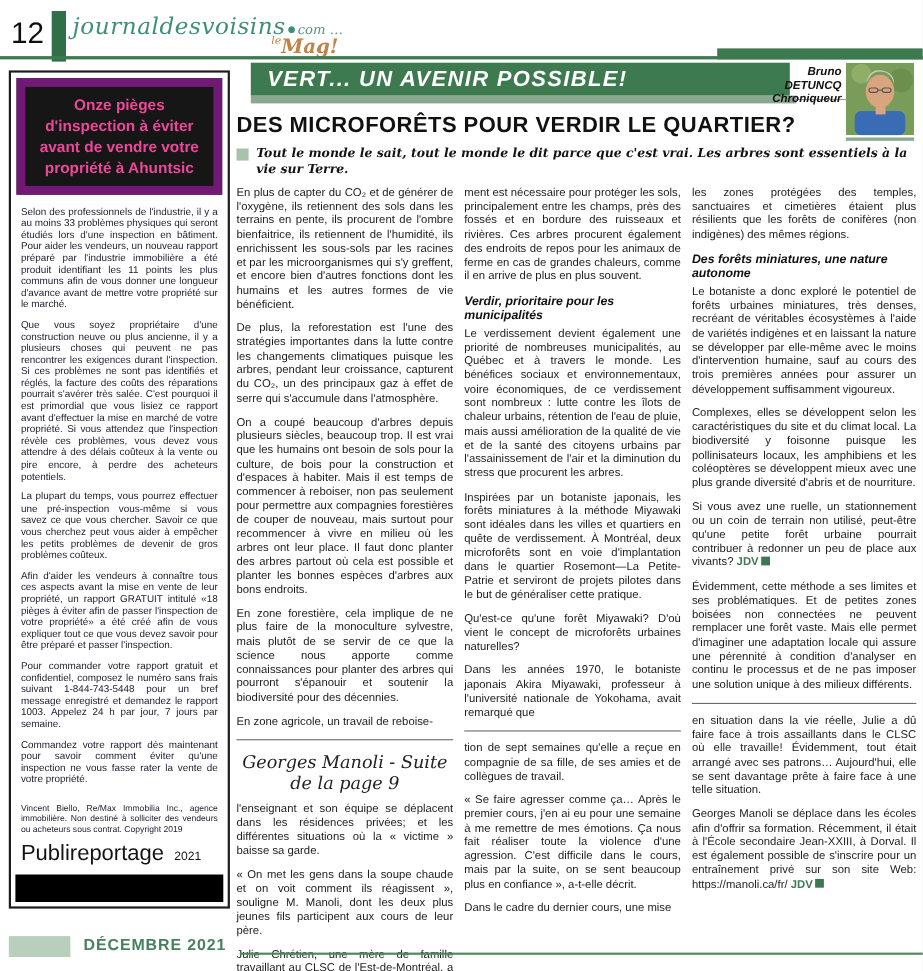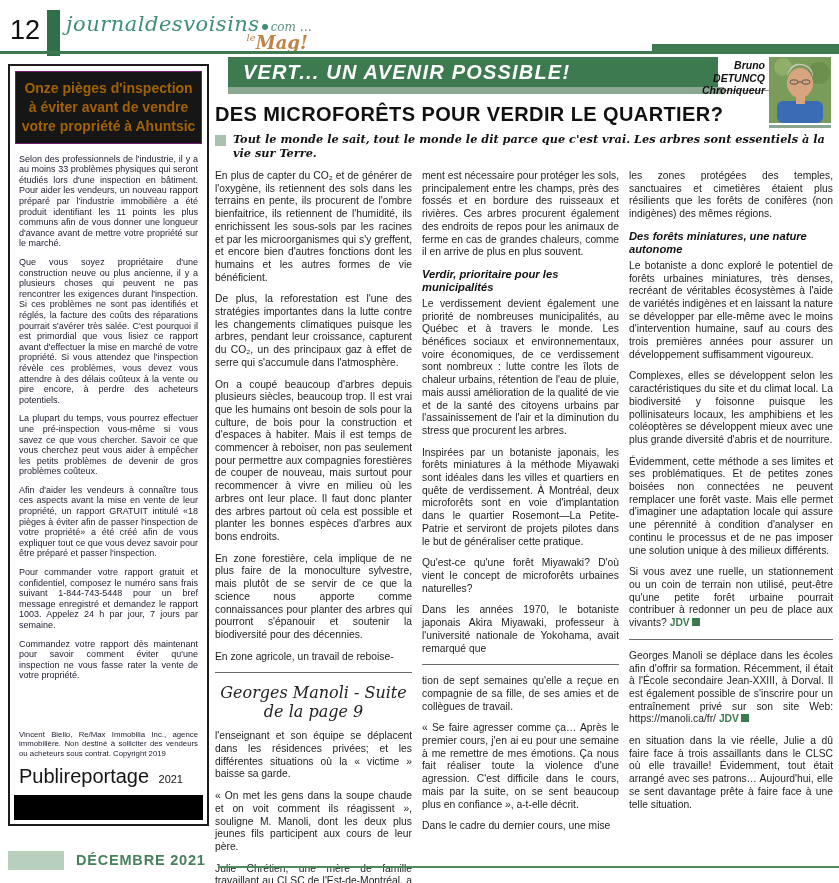--- a/index.html
+++ b/index.html
@@ -23,21 +23,21 @@
   .head-rule { position:absolute; top:51px; left:0; width:100%; height:3px; background:#3d7a50; }
   .head-rule-block { position:absolute; top:44px; left:652px; right:0; height:10px; background:#3d7a50; }
 
   
   .sidebar {
     position:absolute; top:64px; left:8px; width:201px; height:762px;
     border:2px solid #1c1c1c; background:#fff;
     display:flex; flex-direction:column;
   }
   .sb-title {
-    margin:5px; background:#161616; border:1px solid #701a75; color:#a16207;
+    margin:5px; background:#161616; border:8px solid #701a75; color:#ec4899;
     font-weight:bold; font-size:14px; line-height:1.35; text-align:center; padding:7px 4px;
   }
   .sb-body {
     flex:1 1 auto; overflow:hidden; padding:5px 9px 0 9px;
     font-size:9px; line-height:10.6px; text-align:justify; color:#1b1b2e;
   }
   .sb-body p { margin-bottom:8px; }
   .sb-disc { padding:0 9px; font-size:7.8px; line-height:9.4px; text-align:justify; color:#1b1b2e; margin-bottom:7px; }
   .sb-pub { display:flex; align-items:baseline; justify-content:space-between; padding:0 24px 0 9px; margin-bottom:7px; }
   .sb-pub-label { font-size:20px; color:#141414; }
@@ -169,25 +169,25 @@
         <p class="bp">tion de sept semaines qu'elle a reçue en compagnie de sa fille, de ses amies et de collègues de travail.</p>
         <p class="bp">« Se faire agresser comme ça… Après le premier cours, j'en ai eu pour une semaine à me remettre de mes émotions. Ça nous fait réaliser toute la violence d'une agression. C'est difficile dans le cours, mais par la suite, on se sent beaucoup plus en confiance », a-t-elle décrit.</p>
         <p class="bp">Dans le cadre du dernier cours, une mise</p>
       </div>
 
       <div class="col">
         <p class="bp">les zones protégées des temples, sanctuaires et cimetières étaient plus résilients que les forêts de conifères (non indigènes) des mêmes régions.</p>
         <div class="subhead">Des forêts miniatures, une nature autonome</div>
         <p class="bp">Le botaniste a donc exploré le potentiel de forêts urbaines miniatures, très denses, recréant de véritables écosystèmes à l'aide de variétés indigènes et en laissant la nature se développer par elle-même avec le moins d'intervention humaine, sauf au cours des trois premières années pour assurer un développement suffisamment vigoureux.</p>
         <p class="bp">Complexes, elles se développent selon les caractéristiques du site et du climat local. La biodiversité y foisonne puisque les pollinisateurs locaux, les amphibiens et les coléoptères se développent mieux avec une plus grande diversité d'abris et de nourriture.</p>
+        <p class="bp"><span>Si vous avez une ruelle, un stationnement ou un coin de terrain non utilisé, peut-être qu'une petite forêt urbaine pourrait contribuer à redonner un peu de place aux vivants?</span> <span class="jdv">JDV</span><span class="jdv-sq"></span></p>
         <p class="bp">Évidemment, cette méthode a ses limites et ses problématiques. Et de petites zones boisées non connectées ne peuvent remplacer une forêt vaste. Mais elle permet d'imaginer une adaptation locale qui assure une pérennité à condition d'analyser en continu le processus et de ne pas imposer une solution unique à des milieux différents.</p>
-        <p class="bp"><span>Si vous avez une ruelle, un stationnement ou un coin de terrain non utilisé, peut-être qu'une petite forêt urbaine pourrait contribuer à redonner un peu de place aux vivants?</span> <span class="jdv">JDV</span><span class="jdv-sq"></span></p>
         <hr class="split">
+        <p class="bp">en situation dans la vie réelle, Julie a dû faire face à trois assaillants dans le CLSC où elle travaille! Évidemment, tout était arrangé avec ses patrons… Aujourd'hui, elle se sent davantage prête à faire face à une telle situation.</p>
         <p class="bp"><span>Georges Manoli se déplace dans les écoles afin d'offrir sa formation. Récemment, il était à l'École secondaire Jean-XXIII, à Dorval. Il est également possible de s'inscrire pour un entraînement privé sur son site Web: https://manoli.ca/fr/</span> <span class="jdv">JDV</span><span class="jdv-sq"></span></p>
-        <p class="bp">en situation dans la vie réelle, Julie a dû faire face à trois assaillants dans le CLSC où elle travaille! Évidemment, tout était arrangé avec ses patrons… Aujourd'hui, elle se sent davantage prête à faire face à une telle situation.</p>
       </div>
 
     </div>
   </div>
 
   <div class="footer">
     <div class="f-box"></div>
     <div class="f-month">DÉCEMBRE 2021</div>
     <div class="f-line"></div>
   </div>

